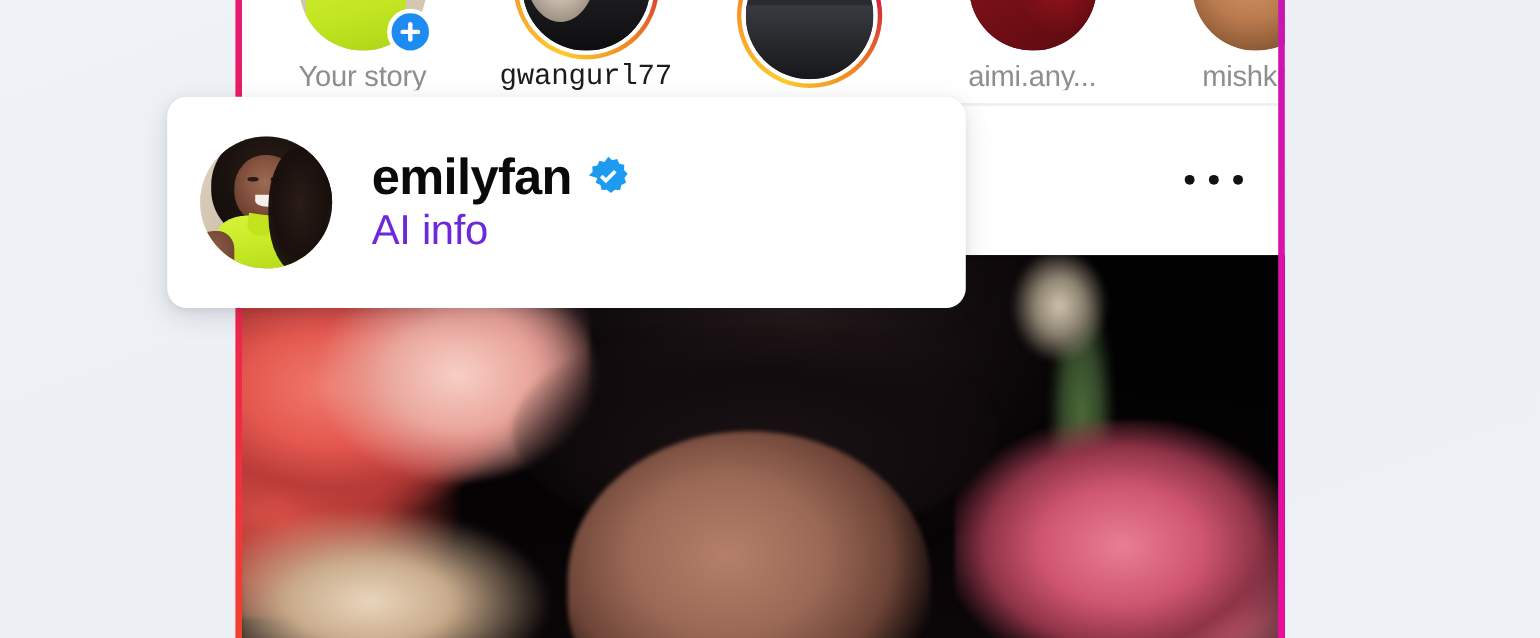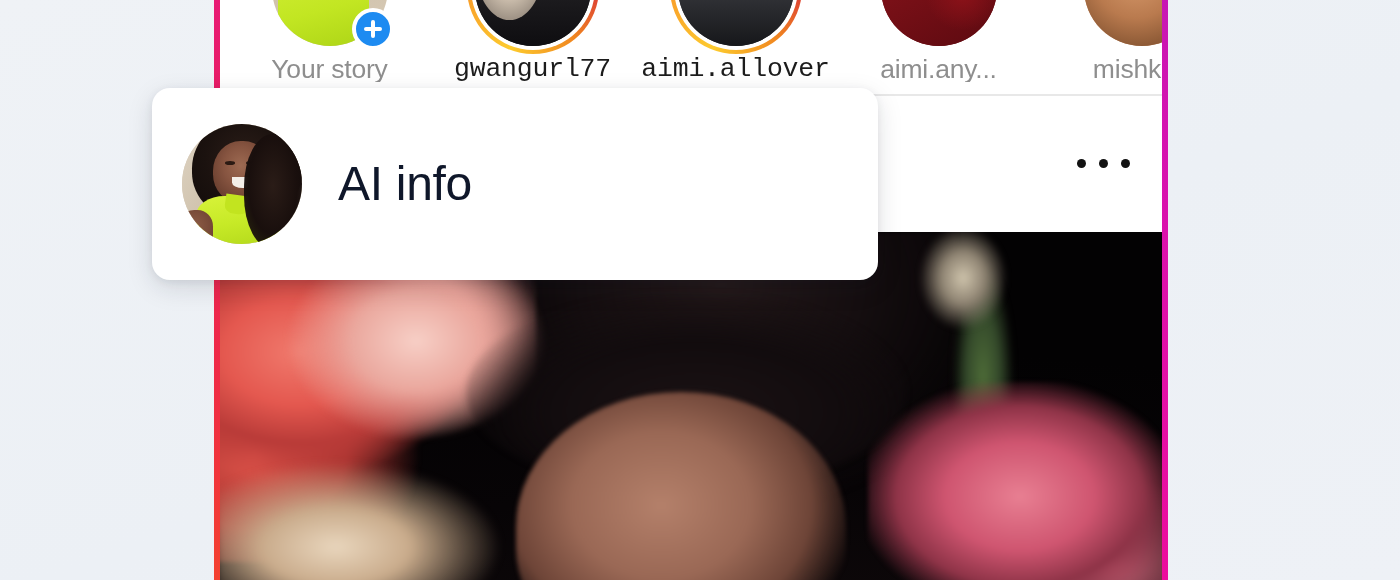--- a/index.html
+++ b/index.html
@@ -276,22 +276,22 @@
   }
   #card-name-row { display: flex; align-items: center; gap: 14px; }
   #card-username {
     font-size: 46px;
     font-weight: bold;
     color: #0a0a0a;
     letter-spacing: -0.6px;
     line-height: 1.05;
   }
   #card-subtitle {
-    font-size: 48px;
-    color: #0f172a;
+    font-size: 38px;
+    color: #6d28d9;
     letter-spacing: -0.3px;
     line-height: 1.1;
   }
 
   .verified-badge { width: 38px; height: 38px; display: block; }
 
   
   .face { position: absolute; inset: 0; }
   .face .bg {
     position: absolute; inset: 0;
@@ -433,21 +433,20 @@
       <div class="story">
         <div class="story-ring gradient">
           <div class="story-inner">
             <div class="story-photo">
               <div class="sp-aimi">
                   <div class="shoulder"></div>
                 </div>
             </div>
           </div>
         </div>
-        <div class="story-name strong">aimi.allover</div>
       </div>
 
       <div class="story">
         <div class="story-ring plain">
           <div class="story-inner">
             <div class="story-photo">
               <div class="sp-alex">
                   <div class="fabric"></div>
                 </div>
             </div>
@@ -513,18 +512,27 @@
         <div class="eye-r"></div>
         <div class="smile"></div>
         <div class="shirt"></div>
         <div class="collar"></div>
         <div class="arm"></div>
         <div class="hair-right"></div>
       </div>
     </div>
 
     <div id="card-text">
+      <div id="card-name-row">
+        <span id="card-username">emilyfan</span>
+        <span>
+          <svg class="verified-badge" viewBox="0 0 24 24" aria-hidden="true">
+            <path fill="#1d9bf0" d="M12 0.9l2.2 2.0 2.9-0.6 1.2 2.7 2.9 0.6-0.2 3.0 2.1 2.1-1.8 2.4 0.9 2.8-2.7 1.3-0.7 2.9-3.0-0.2-2.3 1.9-2.3-1.9-3.0 0.2-0.7-2.9-2.7-1.3 0.9-2.8L0.9 11.7 3 9.6 2.8 6.6l2.9-0.6 1.2-2.7 2.9 0.6z"></path>
+            <path fill="#ffffff" d="M10.6 16.2l-3.4-3.4 1.5-1.5 1.9 1.9 4.7-4.7 1.5 1.5z"></path>
+          </svg>
+        </span>
+      </div>
       <div id="card-subtitle">AI info</div>
     </div>
 
   </div>
 
 </div>
 
 </body></html>

